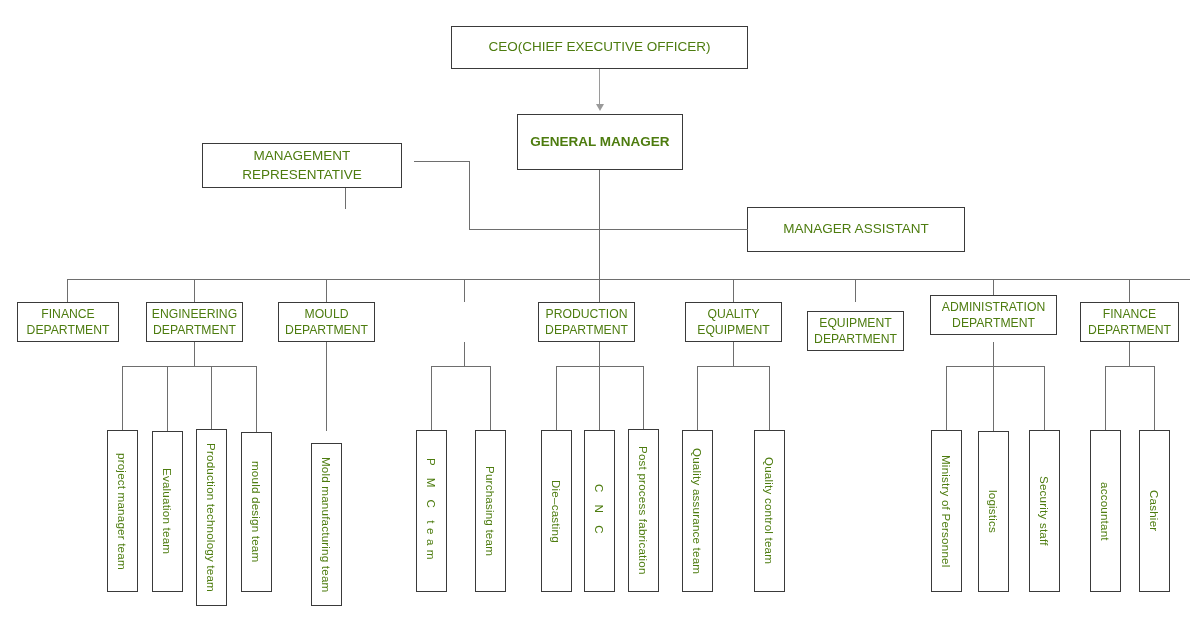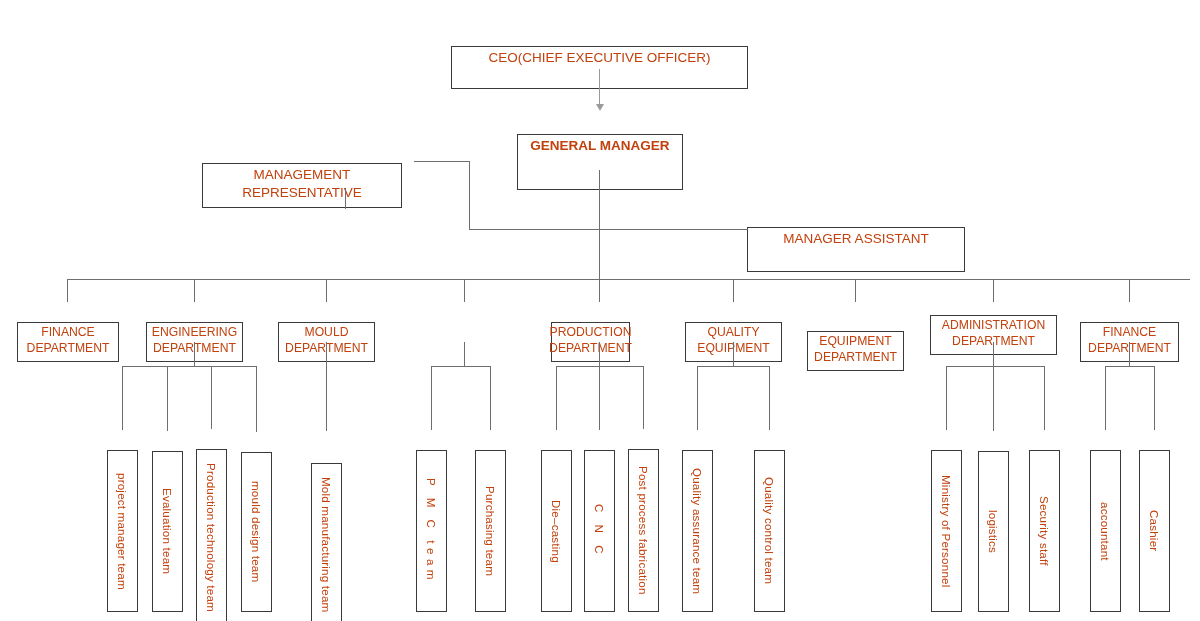--- a/index.html
+++ b/index.html
@@ -18,25 +18,25 @@
     height: 621px;
     background: #ffffff;
     overflow: hidden;
   }
   .node {
     position: absolute;
     box-sizing: border-box;
     border: 1px solid #3a3a3a;
     background: #ffffff;
     display: flex;
+    align-items: center;
     justify-content: center;
     text-align: center;
     line-height: 1.35;
-    color: #c2410c;
-    margin-top: 20px;
+    color: #4d7c0f;
   }
   .node.horiz {
     font-size: 13.5px;
     padding: 2px 6px;
     white-space: pre-line;
   }
   .node.dept {
     font-size: 12.2px;
     padding: 1px 4px;
     white-space: pre-line;
@@ -122,21 +122,21 @@
 DEPARTMENT</span>
   </div>
   <div class="node dept" style="left:146px; top:302px; width:97px; height:40px;">
     <span>ENGINEERING
 DEPARTMENT</span>
   </div>
   <div class="node dept" style="left:278px; top:302px; width:97px; height:40px;">
     <span>MOULD
 DEPARTMENT</span>
   </div>
-  <div class="node dept" style="left:551px; top:302px; width:79px; height:40px;">
+  <div class="node dept" style="left:538px; top:302px; width:97px; height:40px;">
     <span>PRODUCTION
 DEPARTMENT</span>
   </div>
   <div class="node dept" style="left:685px; top:302px; width:97px; height:40px;">
     <span>QUALITY
 EQUIPMENT</span>
   </div>
   <div class="node dept" style="left:807px; top:311px; width:97px; height:40px;">
     <span>EQUIPMENT
 DEPARTMENT</span>

